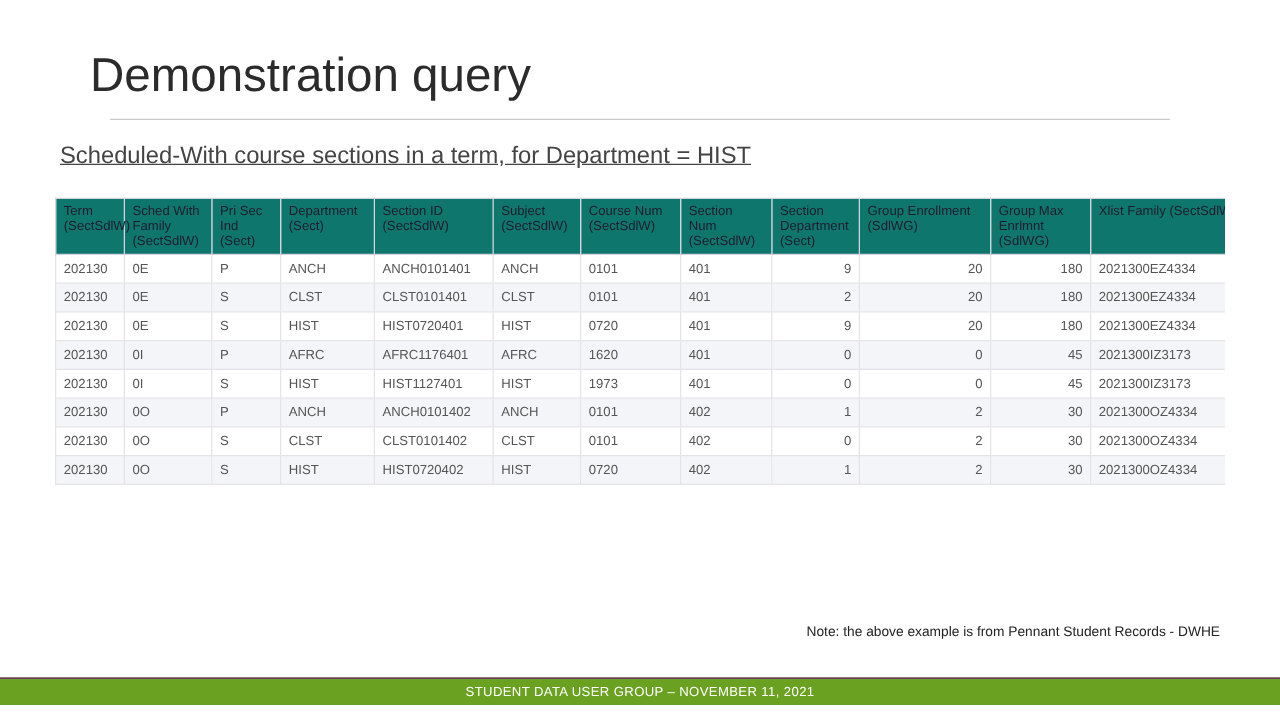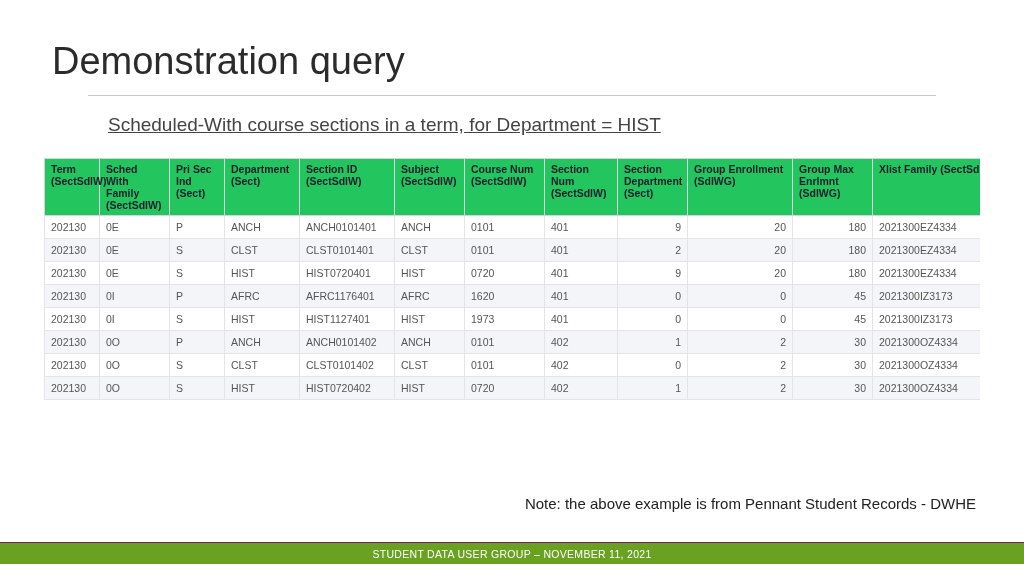--- a/index.html
+++ b/index.html
@@ -1,28 +1,28 @@
 <!DOCTYPE html>
 <html><head>
 <meta charset="utf-8">
 <style>
   * { box-sizing: border-box; margin: 0; padding: 0; }
   html, body { width: 1024px; height: 576px; font-family: "Segoe UI", Arial, sans-serif; background: #fff; color: #333; overflow: hidden; }
   .slide { position: relative; width: 1024px; height: 576px; }
-  .title { font-size: 38px; font-weight: 400; color: #2b2b2b; padding: 40px 0 8px 52px; }
+  .title { font-size: 38px; font-weight: 400; color: #2b2b2b; padding: 40px 0 8px 72px; }
   .hr { border: none; border-top: 1px solid #c9c9c9; margin: 4px 88px 0 88px; }
-  .subtitle { font-size: 19px; font-weight: 400; color: #444; text-decoration: underline; padding: 18px 0 12px 108px; }
+  .subtitle { font-size: 19px; font-weight: 400; color: #444; text-decoration: underline; padding: 18px 0 12px 48px; }
   .table-wrap { margin: 10px 44px 0 44px; overflow: hidden; height: 275px; }
   table { border-collapse: collapse; width: 100%; font-size: 10.5px; color: #555; table-layout: fixed; }
-  th { background: #22c55e; color: #1d1d2e; font-weight: 700; text-align: left; padding: 4px 6px; border: 1px solid #d3d4dd; line-height: 1.15; vertical-align: top; height: 38px; }
+  th { background: #0f766e; color: #1d1d2e; font-weight: 400; text-align: left; padding: 4px 6px; border: 1px solid #d3d4dd; line-height: 1.15; vertical-align: top; height: 38px; }
   td { border: 1px solid #e3e3e8; padding: 5px 6px; white-space: nowrap; overflow: hidden; }
   tbody tr:nth-child(even) td { background: #f4f5f8; }
   .c0{width:55px}.c1{width:70px}.c2{width:55px}.c3{width:75px}.c4{width:95px}.c5{width:70px}.c6{width:80px}.c7{width:73px}.c8{width:70px}.c9{width:105px;}.c10{width:80px;text-align:left}.c11{width:150px}
   td.num { text-align: right; }
-  .note { position: absolute; right: 48px; bottom: 64px; font-size: 15px; color: #222; margin-left: 16px; }
+  .note { position: absolute; right: 48px; bottom: 64px; font-size: 11px; color: #222; margin-left: 16px; }
   .footer { position: absolute; bottom: 12px; left: 0; right: 0; height: 22px; background: #6aa121; border-top: 1px solid #701a75; color: #fff; font-size: 10.5px; text-align: center; line-height: 22px; letter-spacing: 0.3px; }
 </style>
 </head>
 <body>
 
 <div class="slide">
   <h1 class="title">Demonstration query</h1>
   <hr class="hr">
   <div class="subtitle">Scheduled-With course sections in a term, for Department = HIST</div>
 

